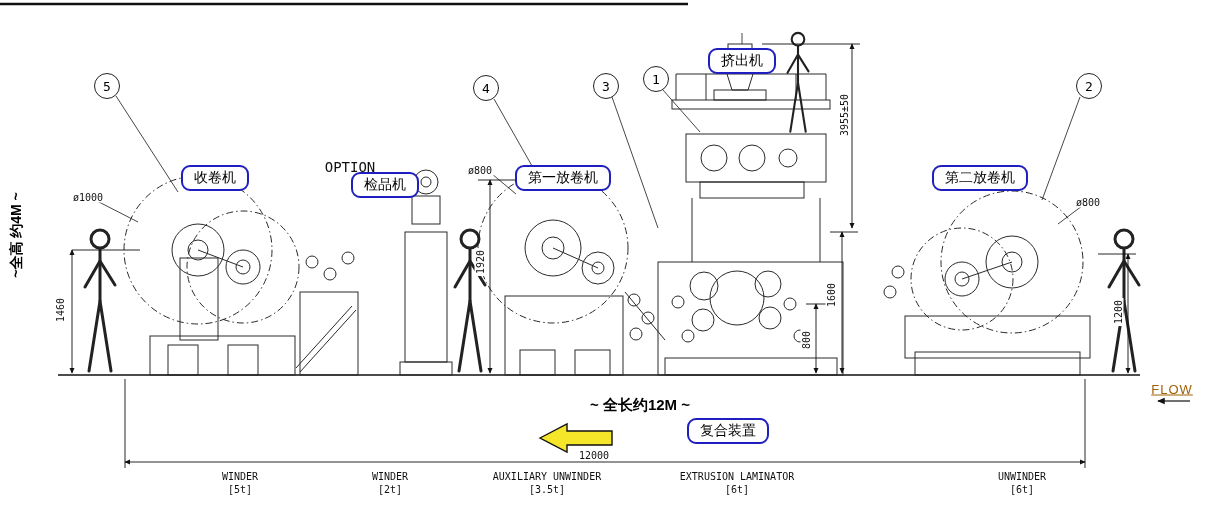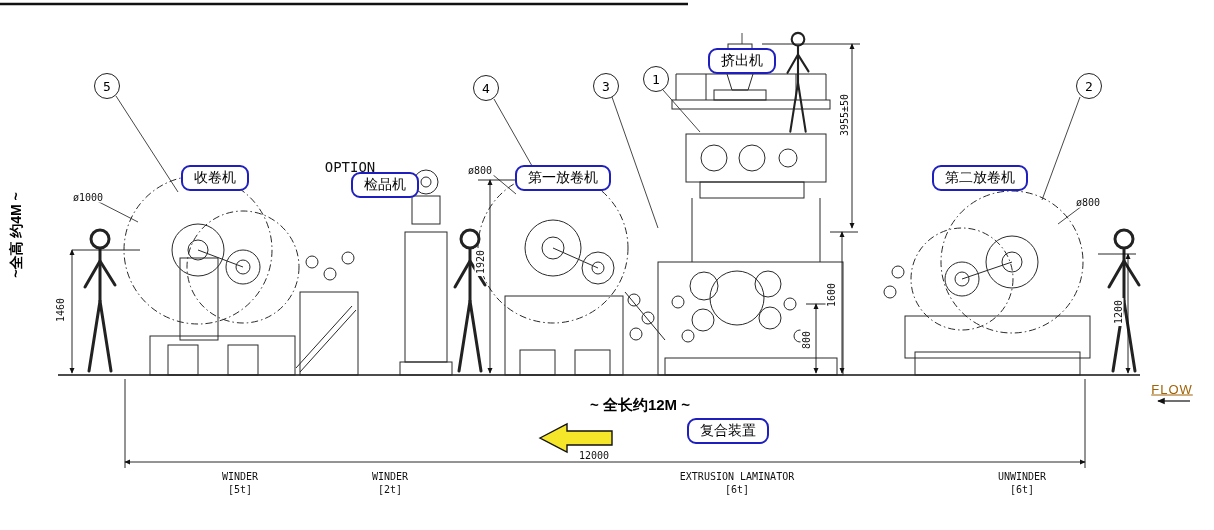--- a/index.html
+++ b/index.html
@@ -229,20 +229,24 @@
   <span class="flow" style="left:1172px; top:389px">FLOW</span>
 
   <div class="station" style="left:240px">
     <div>WINDER</div>
     <div>[5t]</div>
   </div>
   <div class="station" style="left:390px">
     <div>WINDER</div>
     <div>[2t]</div>
   </div>
+  <div class="station" style="left:547px">
+    <div>AUXILIARY UNWINDER</div>
+    <div>[3.5t]</div>
+  </div>
   <div class="station" style="left:737px">
     <div>EXTRUSION LAMINATOR</div>
     <div>[6t]</div>
   </div>
   <div class="station" style="left:1022px">
     <div>UNWINDER</div>
     <div>[6t]</div>
   </div>
 
 </div>

